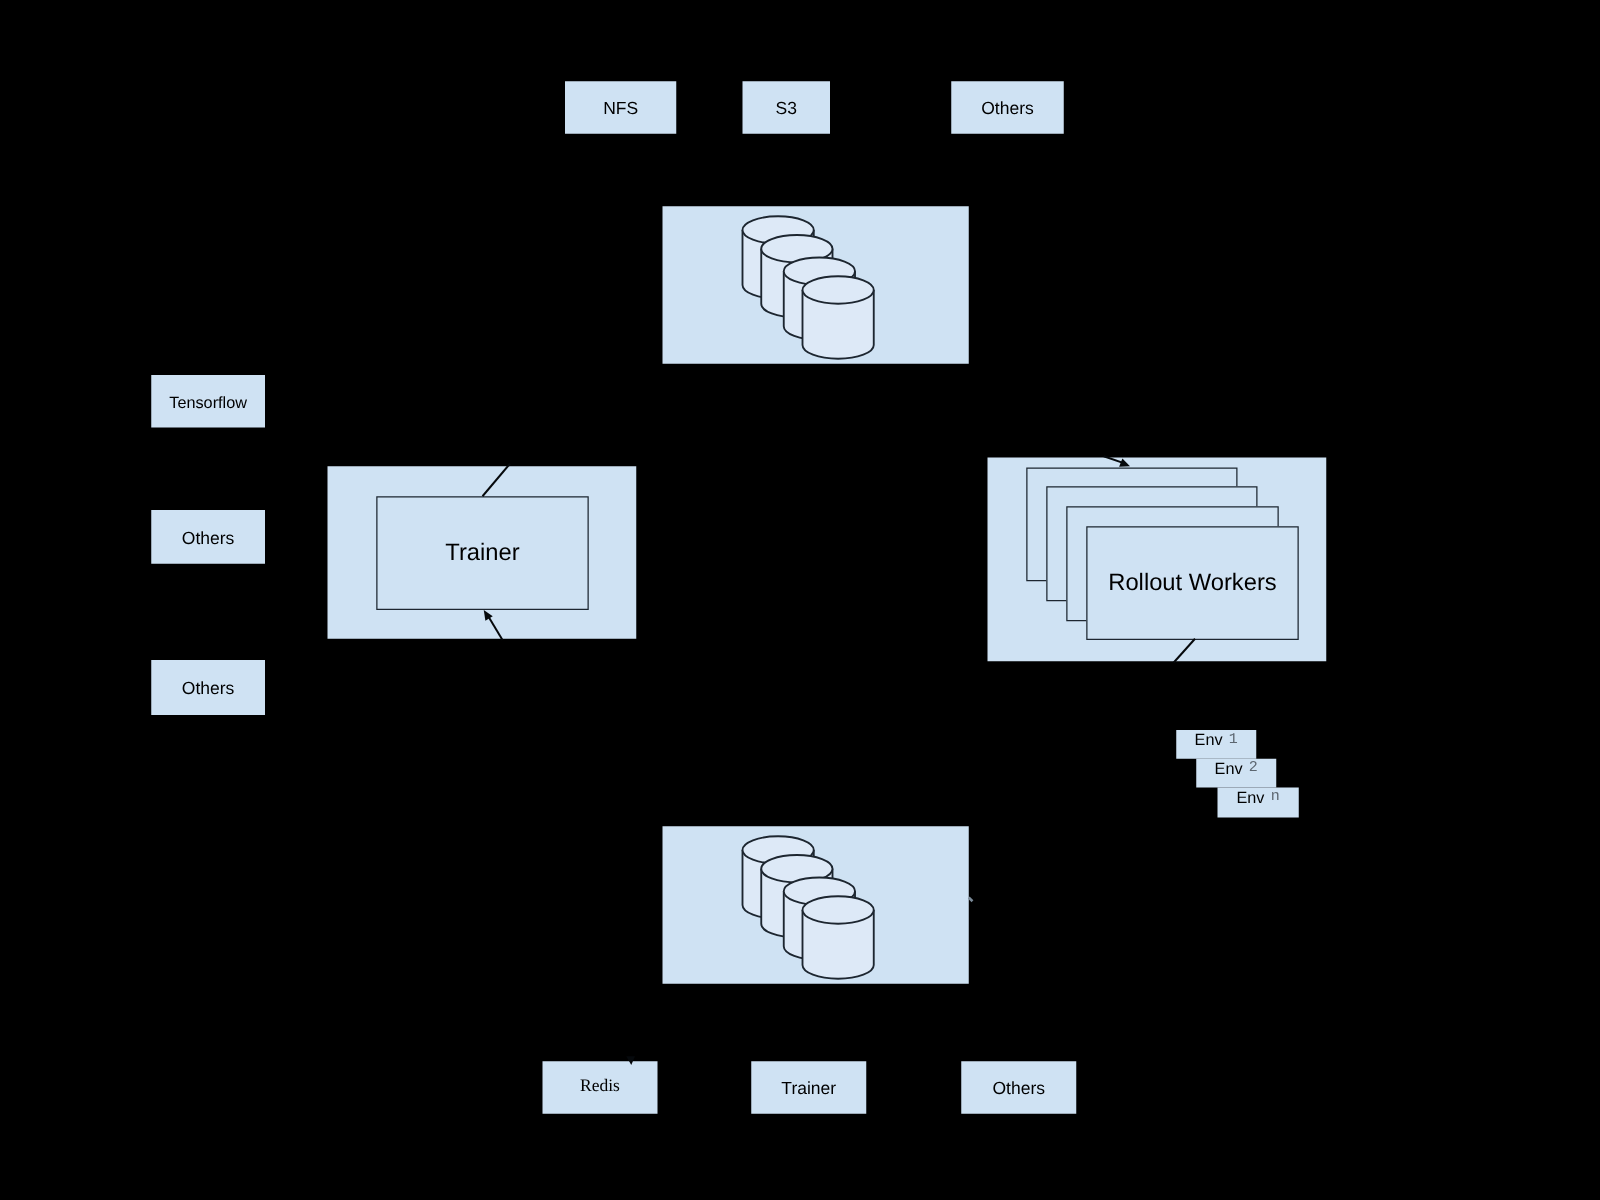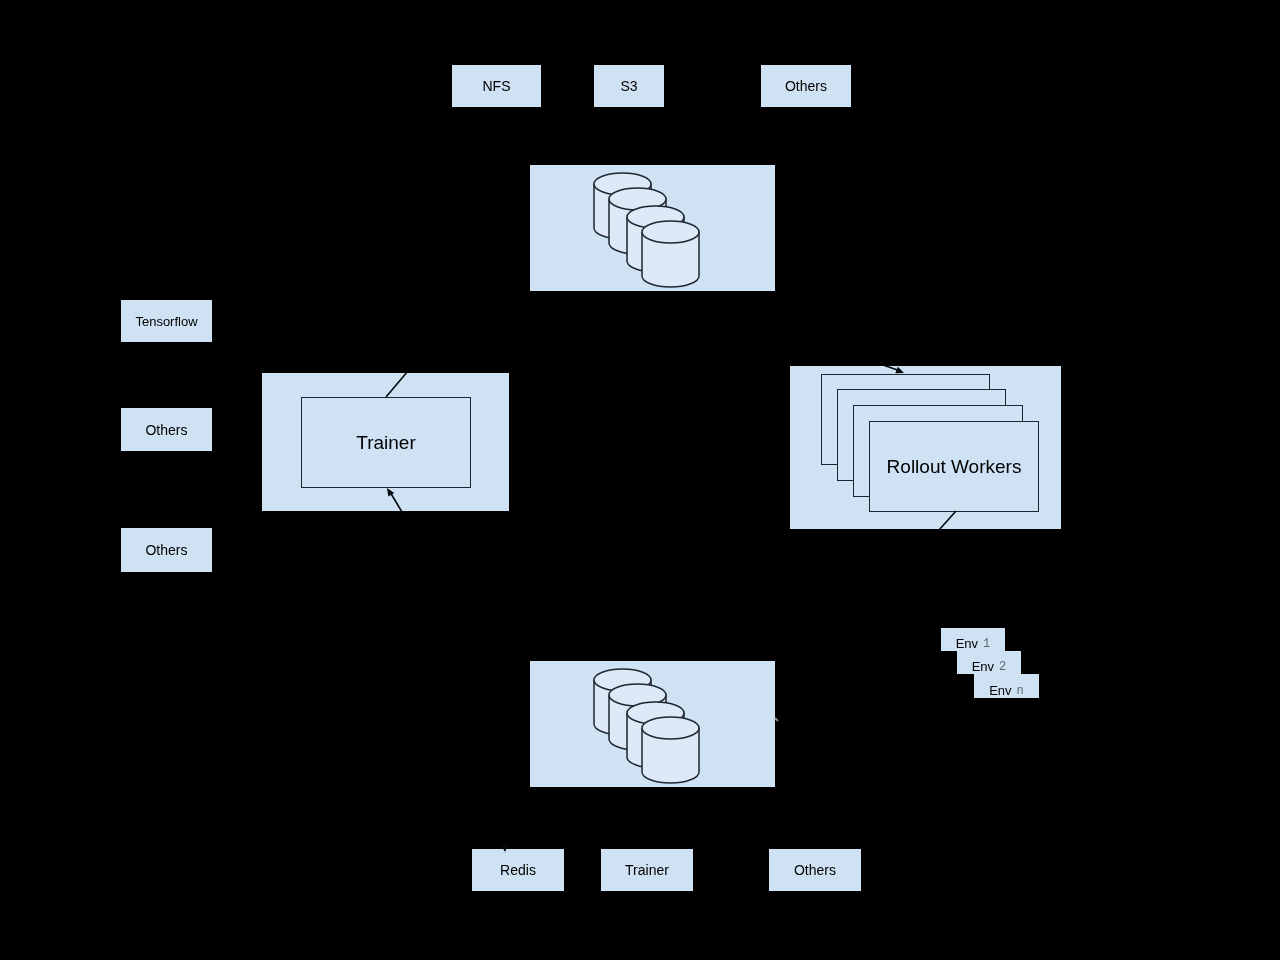--- a/index.html
+++ b/index.html
@@ -40,26 +40,25 @@
     align-items: center;
     justify-content: center;
     color: #000000;
     font-size: 19px;
   }
   .env-node {
     position: absolute;
     background: #cfe2f3;
     color: #000000;
     display: flex;
-    align-items: flex-end;
+    align-items: flex-start;
     justify-content: center;
     font-size: 13px;
     width: 64px;
     height: 23px;
-    margin-top: 44px;
   }
   .env-node .env-num {
     font-family: "Liberation Mono", monospace;
     font-size: 12px;
     color: #5c6670;
     margin-left: 5px;
   }
   .db-svg { position: absolute; left: 0; top: 0; }
   .overlay-svg {
     position: absolute;
@@ -129,21 +128,21 @@
         <path d="M 79,34 v 44 a 28.5,11 0 0 0 57,0 v -44"></path>
         <ellipse cx="107.5" cy="34" rx="28.5" ry="11"></ellipse>
         <path d="M 97,52 v 44 a 28.5,11 0 0 0 57,0 v -44"></path>
         <ellipse cx="125.5" cy="52" rx="28.5" ry="11"></ellipse>
         <path d="M 112,67 v 44 a 28.5,11 0 0 0 57,0 v -44"></path>
         <ellipse cx="140.5" cy="67" rx="28.5" ry="11"></ellipse>
       </g>
     </svg>
   </div>
 
-  <div class="node" style="left:472px; top:849px; width:92px; height:42px;">Redis</div>
+  <div class="node" style="left:434px; top:849px; width:92px; height:42px;font-family:Liberation Serif, serif;">Redis</div>
   <div class="node" style="left:601px; top:849px; width:92px; height:42px;">Trainer</div>
   <div class="node" style="left:769px; top:849px; width:92px; height:42px;">Others</div>
 
   <svg class="overlay-svg" width="1280" height="960" viewBox="0 0 1280 960">
 
     <line x1="386" y1="397" x2="408" y2="371" stroke="#06090c" stroke-width="1.6"></line>
 
     <line x1="402" y1="512" x2="390" y2="492" stroke="#06090c" stroke-width="1.6"></line>
     <polygon points="387,488 394.2,492.9 388.3,496.6" fill="#06090c"></polygon>
 

